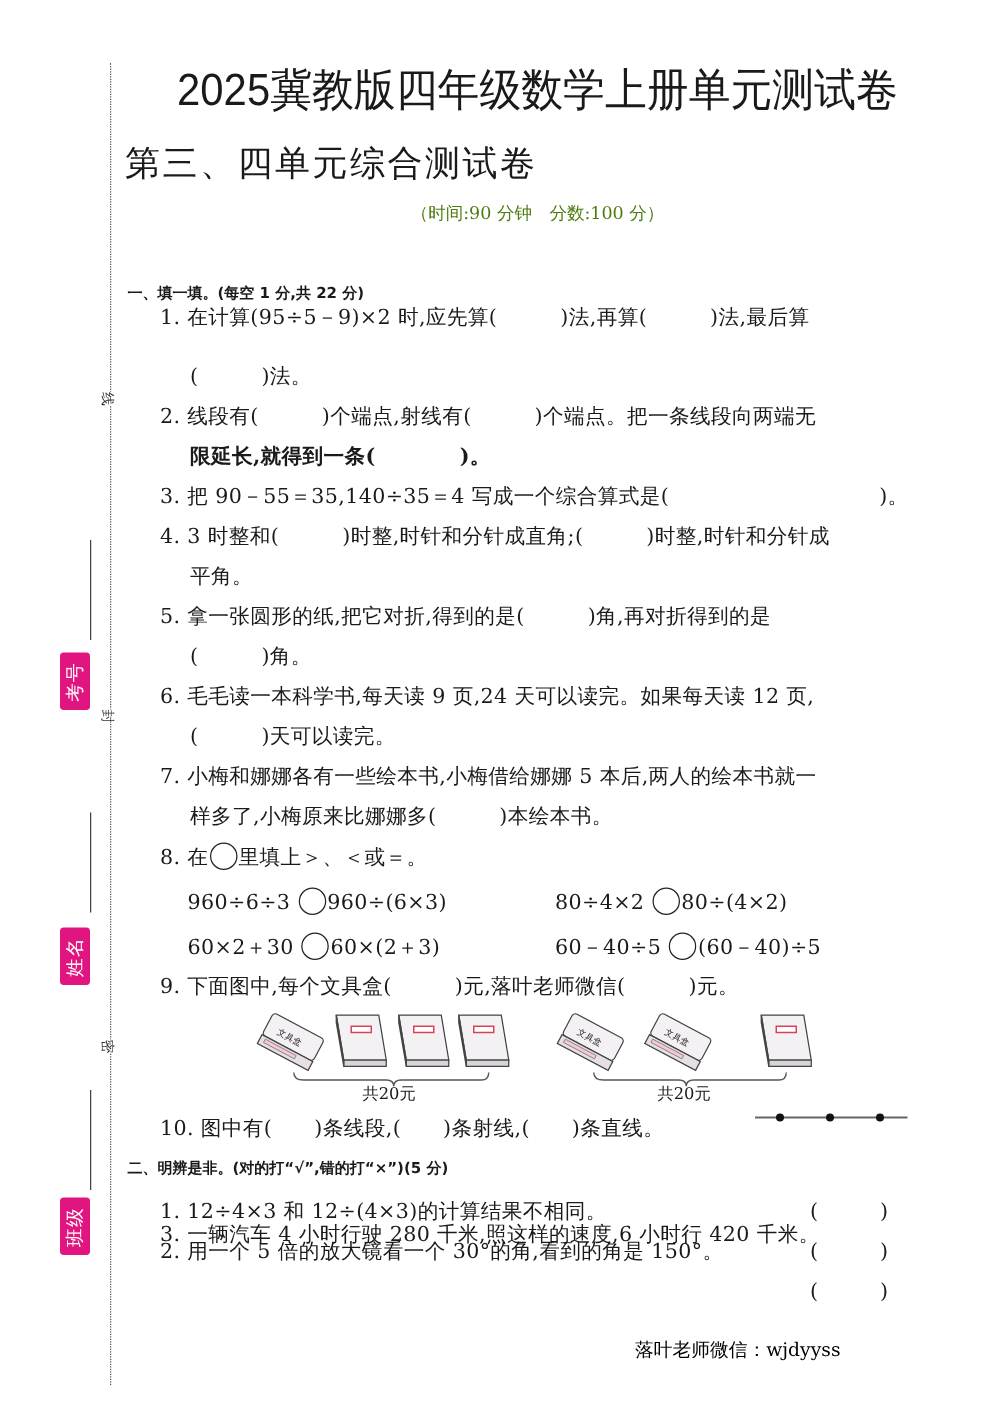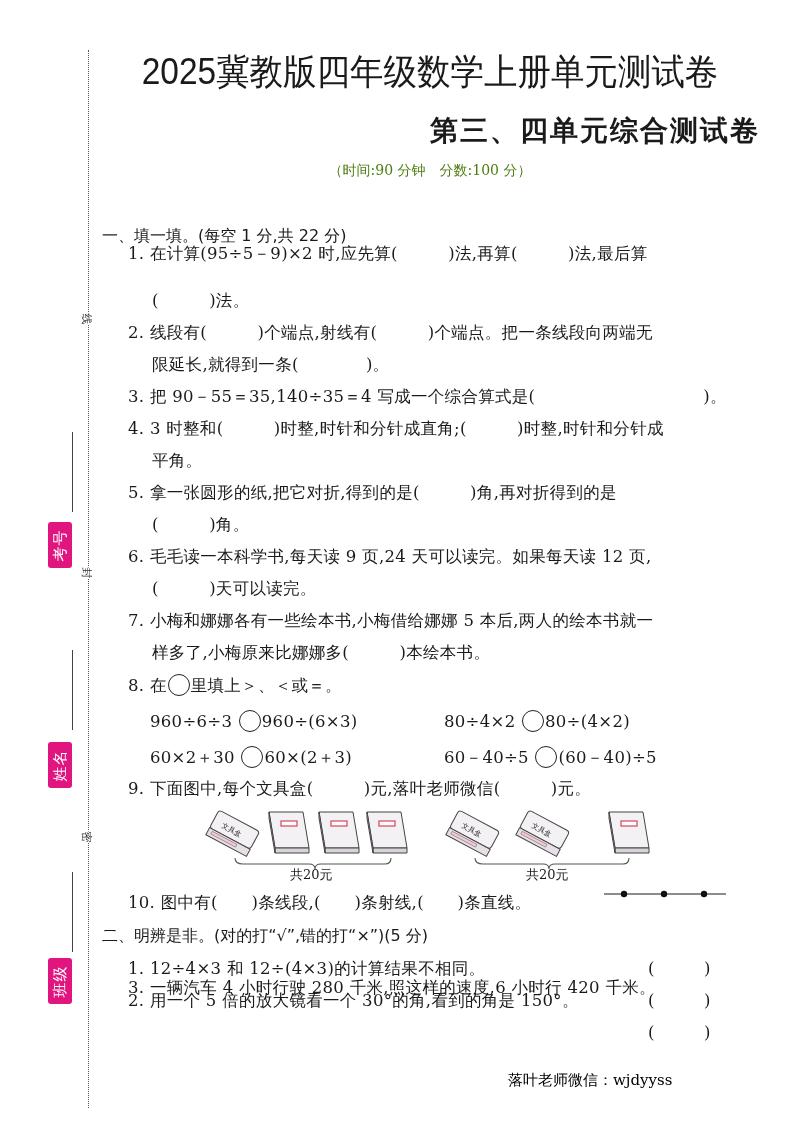--- a/index.html
+++ b/index.html
@@ -15,27 +15,27 @@
   .pink-tag { position: absolute; left: 48px; width: 24px; height: 46px; background: #e0157f;
               border-radius: 3px; color: #fff; font-size: 15px; display: flex;
               align-items: center; justify-content: center; }
   .pink-tag span { display: inline-block; transform: rotate(-90deg); white-space: nowrap;
                    letter-spacing: 1px; font-family: "DejaVu Sans", sans-serif; }
 
   
   .main-title { position: absolute; left: 100px; top: 48px; width: 660px; text-align: center;
                 font-family: "Liberation Sans", "DejaVu Sans", sans-serif; font-size: 36px;
                 font-weight: normal; letter-spacing: 0px; transform: scaleX(0.93); }
-  .sub-title { position: absolute; left: 100px; top: 112px; width: 660px; text-align: right;
-               font-size: 28px; font-weight: bold; letter-spacing: 2px; }
+  .sub-title { position: absolute; left: 100px; top: 112px; width: 660px; text-align: left;
+               font-size: 28px; font-weight: normal; letter-spacing: 2px; }
   .meta { position: absolute; left: 100px; top: 162px; width: 660px; text-align: center;
           font-size: 14px; color: #4d7c0f; }
 
   
-  .sec { position: absolute; left: 102px; font-size: 16px; font-weight: normal;
+  .sec { position: absolute; left: 102px; font-size: 12px; font-weight: bold;
          font-family: "DejaVu Sans", sans-serif; white-space: nowrap; }
   .line { position: absolute; font-size: 16.5px; white-space: nowrap; letter-spacing: 0.3px; }
   .q { left: 128px; }
   .cont { left: 152px; }
 
   .circle { display: inline-block; width: 22px; height: 22px; border: 1.5px solid #222;
             border-radius: 50%; vertical-align: -5px; margin: 0 1px; box-sizing: border-box; }
 
   .judge-paren { position: absolute; font-size: 16.5px; }
 
@@ -80,21 +80,21 @@
 <div class="line q" style="top:243px;">
   <span>1.</span>
   <span>在计算(95÷5－9)×2 时,应先算(　　　)法,再算(　　　)法,最后算</span>
 </div>
 <div class="line cont" style="top:290px;">(　　　)法。</div>
 
 <div class="line q" style="top:322px;">
   <span>2.</span>
   <span>线段有(　　　)个端点,射线有(　　　)个端点。把一条线段向两端无</span>
 </div>
-<div class="line cont" style="top:354px;">限延长,就得到一条(　　　　)。</div>
+<div class="line cont" style="top:354px;font-weight:bold;">限延长,就得到一条(　　　　)。</div>
 
 <div class="line q" style="top:386px;">
   <span>3.</span>
   <span>把 90－55＝35,140÷35＝4 写成一个综合算式是(　　　　　　　　　　)。</span>
 </div>
 
 <div class="line q" style="top:418px;">
   <span>4.</span>
   <span>3 时整和(　　　)时整,时针和分针成直角;(　　　)时整,时针和分针成</span>
 </div>

